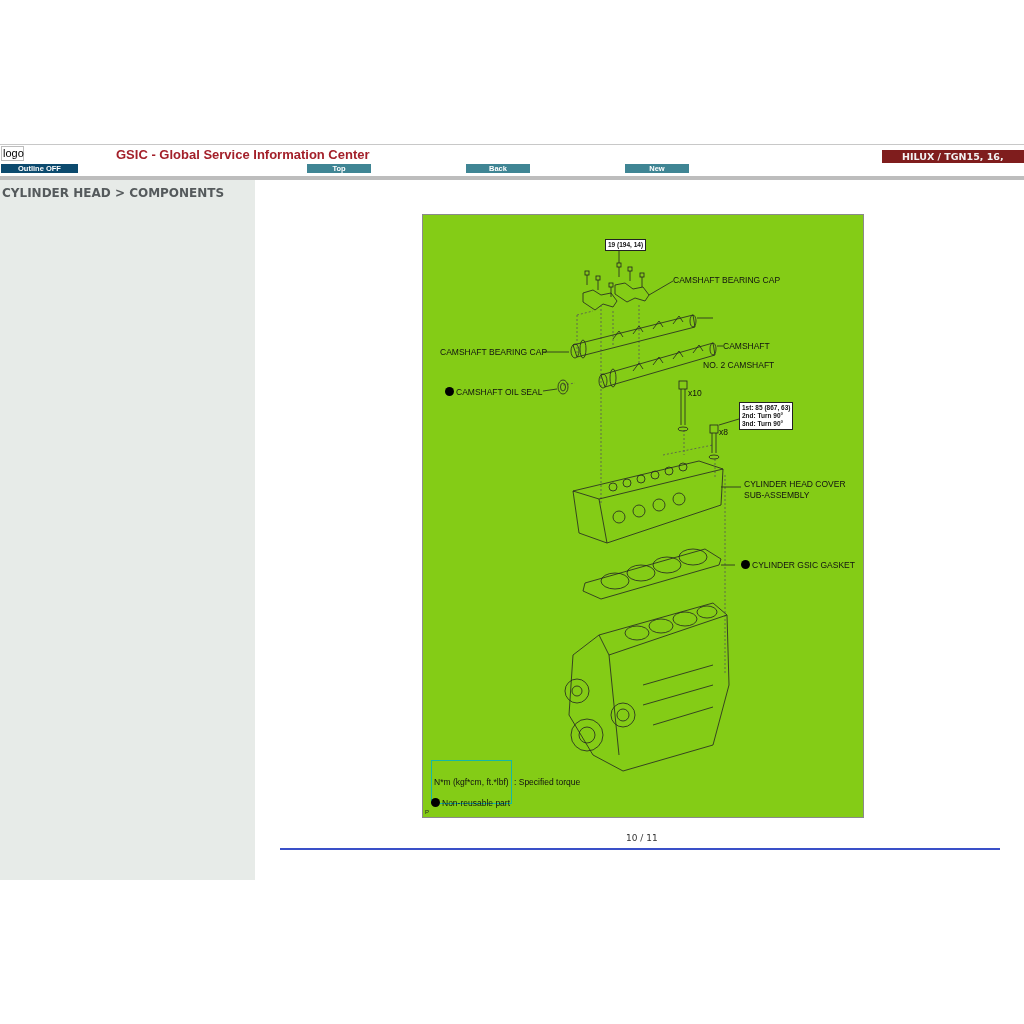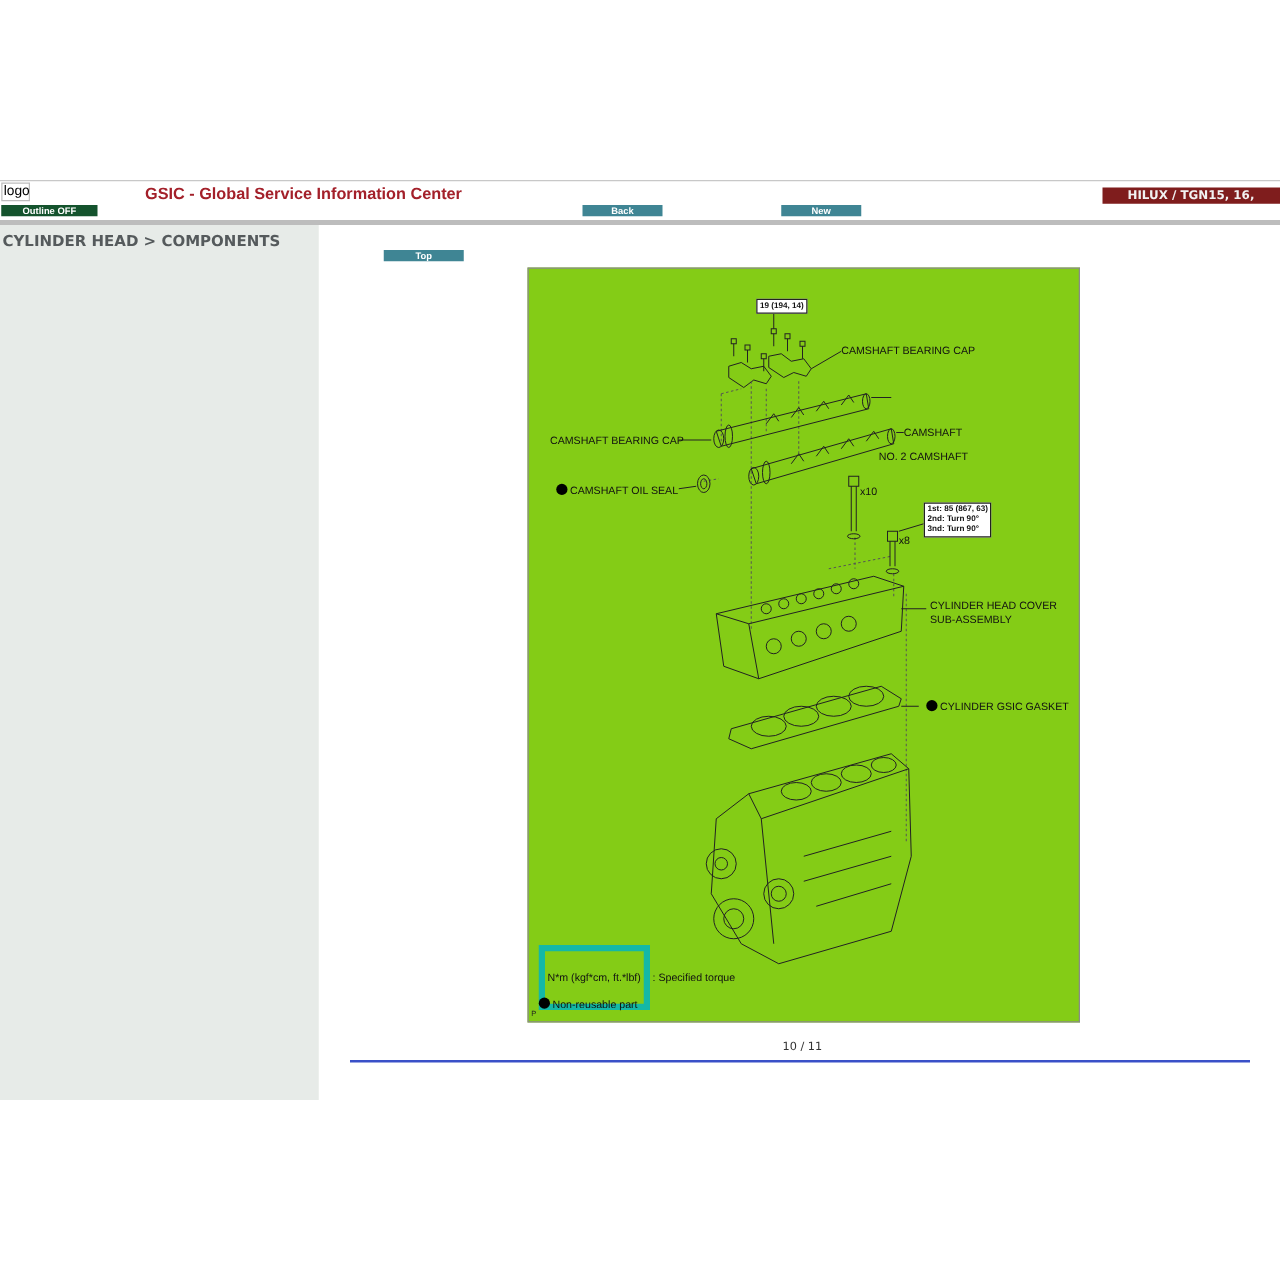--- a/index.html
+++ b/index.html
@@ -21,23 +21,23 @@
   }
   .site-title {
     position: absolute; left: 116px; top: 147px; font-size: 13px; font-weight: bold;
     color: #a3202a; white-space: nowrap;
   }
   .btn {
     position: absolute; top: 164px; height: 9px; font-size: 7.5px; font-weight: bold;
     color: #ffffff; text-align: center; line-height: 9px; cursor: pointer;
     font-family: "Liberation Sans", sans-serif;
   }
-  .btn-outline { left: 1px; width: 77px; background: #14532d; }
+  .btn-outline { left: 1px; width: 77px; background: #0c4a6e; }
   .btn-nav { width: 64px; background: #3f8594; }
-  .btn-top { left: 307px; margin-top: 36px; }
+  .btn-top { left: 307px; }
   .btn-back { left: 466px; }
   .btn-new { left: 625px; }
   .vehicle {
     position: absolute; left: 882px; top: 150px; height: 13px; padding: 0 20px;
     background: #7f1d1d; color: #f2f2f2; font-size: 9.5px; font-weight: bold;
     line-height: 13px; white-space: nowrap; font-family: "DejaVu Sans", sans-serif;
   }
 
   .sidebar {
     position: absolute; left: 0; top: 180px; width: 255px; height: 700px;
@@ -58,21 +58,21 @@
     font-family: "Liberation Sans", sans-serif;
   }
   .torque-box {
     position: absolute; border: 1px solid #222; font-size: 6.5px; font-weight: bold;
     color: #111; background: #fff; line-height: 8px; padding: 1px 2px; white-space: nowrap;
   }
   .dot {
     display: inline-block; width: 9px; height: 9px; border-radius: 50%; background: #000;
     vertical-align: -1px; margin-right: 2px;
   }
-  .legend-box { border: 5px solid #14b8a6; padding: 16px 2px; }
+  .legend-box { border: 1px solid #14b8a6; padding: 16px 2px; }
   .p-mark { position: absolute; left: 2px; top: 594px; font-size: 6px; color: #222; }
 
   .pager {
     position: absolute; left: 626px; top: 833px; font-size: 9px; color: #333;
     font-family: "DejaVu Sans", sans-serif;
   }
   .pager-line {
     position: absolute; left: 280px; top: 848px; width: 720px; height: 2px;
     background: #3a50c8;
   }

